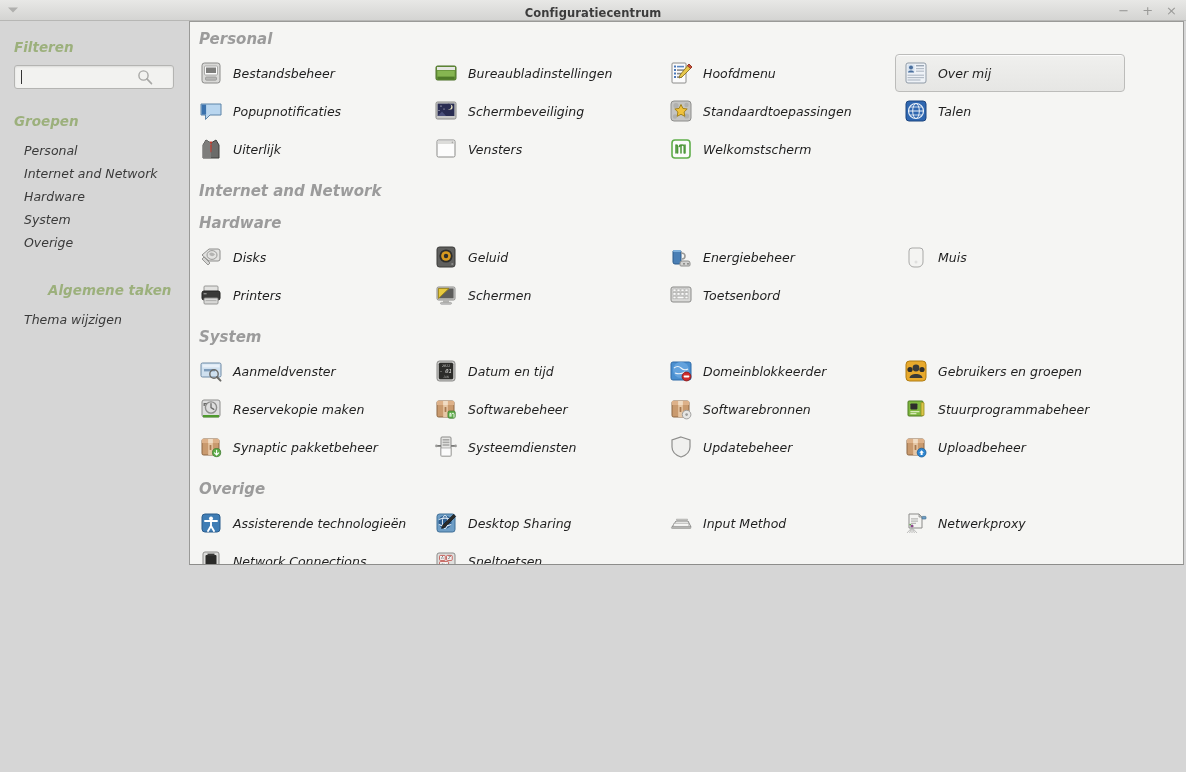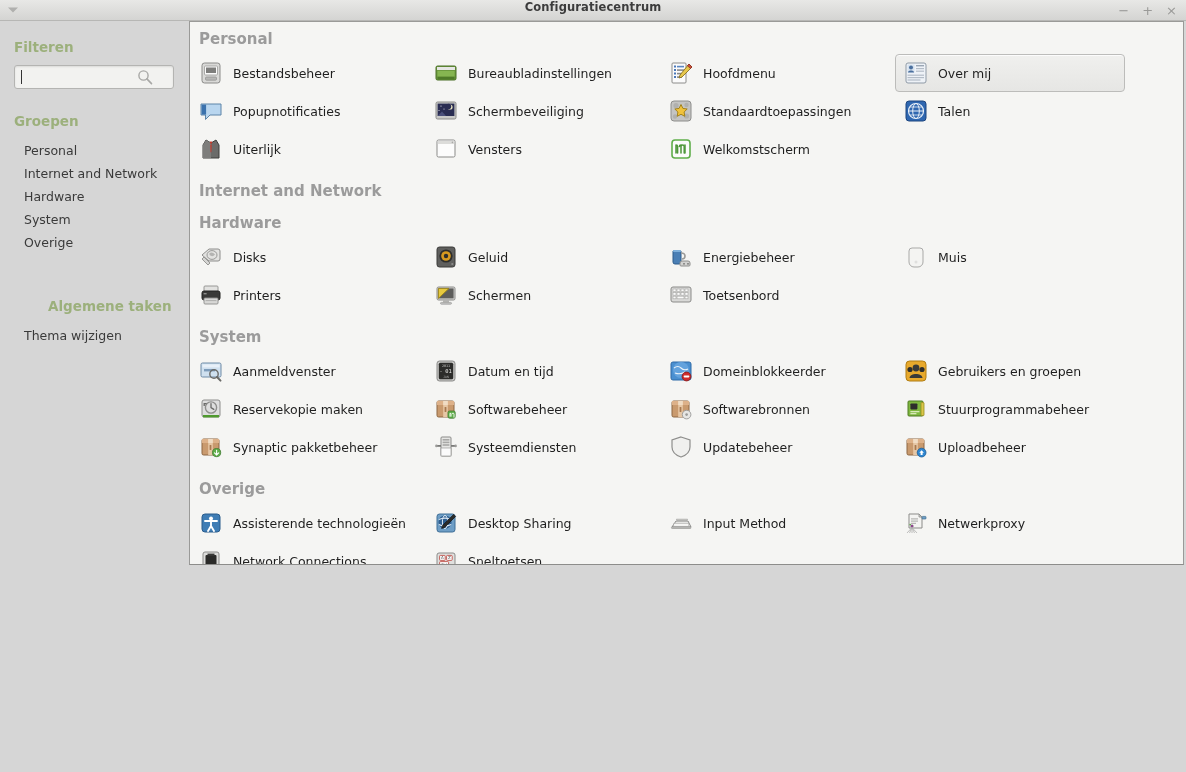--- a/index.html
+++ b/index.html
@@ -10,21 +10,21 @@
     background: #d6d6d6;
   }
 
   
   .titlebar {
     position: relative;
     height: 21px;
     background: linear-gradient(to bottom, #e8e8e6 0%, #dededc 50%, #d4d4d2 100%);
     border-bottom: 1px solid #b7b7b5;
     display: flex;
-    align-items: flex-start;
+    align-items: flex-end;
     justify-content: center;
   }
   .titlebar-title {
     font-size: 11.5px;
     font-weight: bold;
     color: #3c3c3c;
     letter-spacing: 0.1px;
   }
   .menu-arrow {
     position: absolute;
@@ -51,39 +51,40 @@
     cursor: pointer;
     user-select: none;
     font-family: "DejaVu Sans", sans-serif;
   }
 
   
   .appbody {
     display: flex;
     height: 546px;
     background: #d6d6d6;
+    font-style: italic;
   }
 
   
   .sidebar {
     width: 189px;
     flex: 0 0 189px;
     background: #d6d6d6;
     padding-top: 18px;
     position: relative;
   }
   .side-head {
     font-size: 13.5px;
     font-weight: bold;
     color: #9cb07c;
     padding-left: 14px;
     margin-bottom: 10px;
   }
   .side-head.second { margin-top: 24px; }
-  .side-head.third  { margin-top: 44px; padding-left: 48px; }
+  .side-head.third  { margin-top: 28px; padding-left: 48px; }
 
   .searchwrap {
     margin: 0 14px 0 14px;
     position: relative;
   }
   .searchbox {
     width: 160px;
     height: 24px;
     background: #f2f2f0;
     border: 1px solid #b4b4b2;

